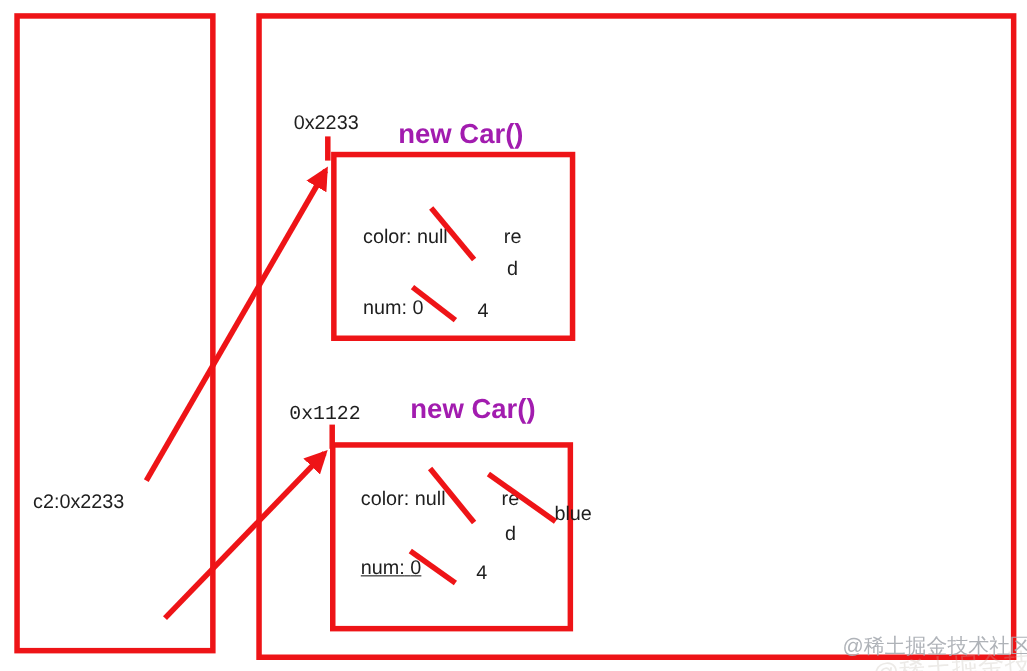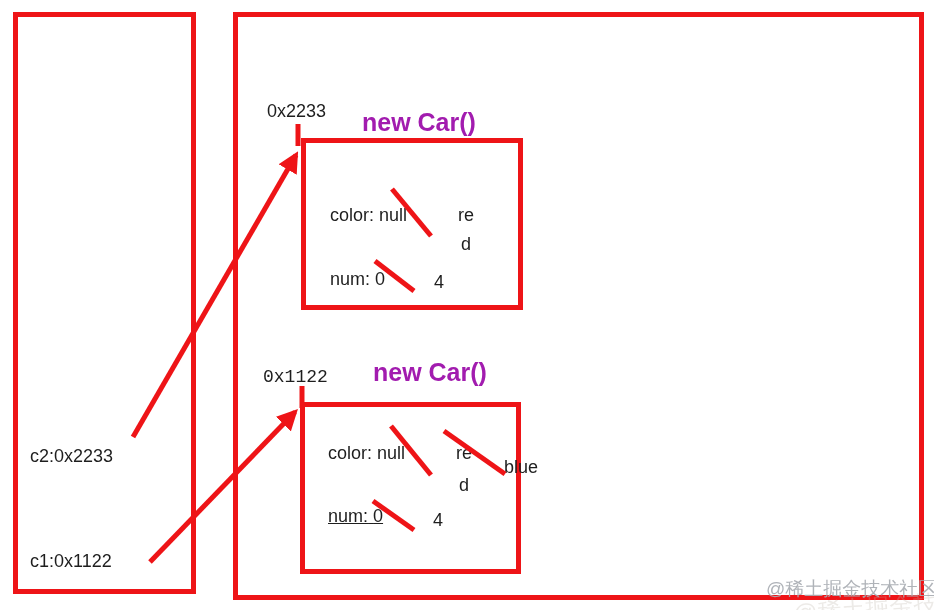--- a/index.html
+++ b/index.html
@@ -40,21 +40,20 @@
 
   <div class="box" style="left:13px;top:12px;width:183px;height:582px;"></div>
 
   <div class="box" style="left:233px;top:12px;width:691px;height:588px;"></div>
 
   <div class="box" style="left:301px;top:138px;width:222px;height:172px;"></div>
 
   <div class="box" style="left:300px;top:402px;width:221px;height:172px;"></div>
 
   <div class="txt" style="left:30px;top:443px;">c2:0x2233</div>
-  <div class="txt" style="left:30px;top:548px;">c1:0x1122</div>
 
   <div class="txt" style="left:267px;top:98px;">0x2233</div>
   <div class="ctor" style="left:362px;top:110px;">new Car()</div>
 
   <div class="txt" style="left:330px;top:202px;"><span>color:</span> <span>null</span></div>
   <div class="txt" style="left:458px;top:202px;">re</div>
   <div class="txt" style="left:461px;top:231px;">d</div>
   <div class="txt" style="left:330px;top:266px;"><span>num:</span> <span>0</span></div>
   <div class="txt" style="left:434px;top:269px;">4</div>
 

